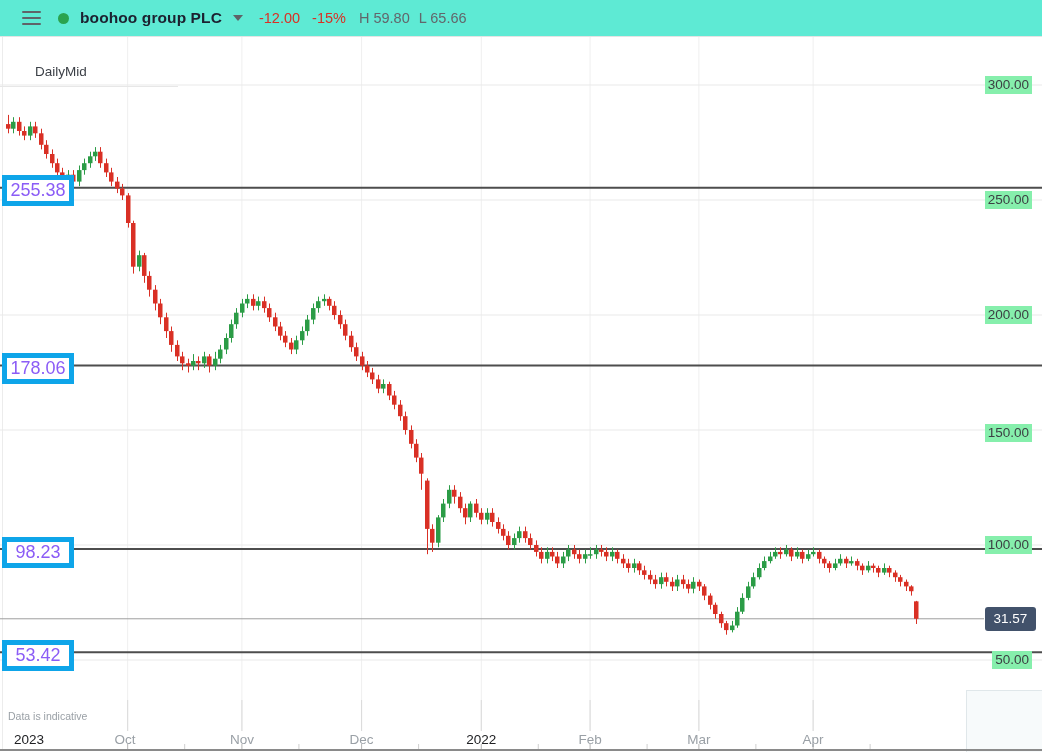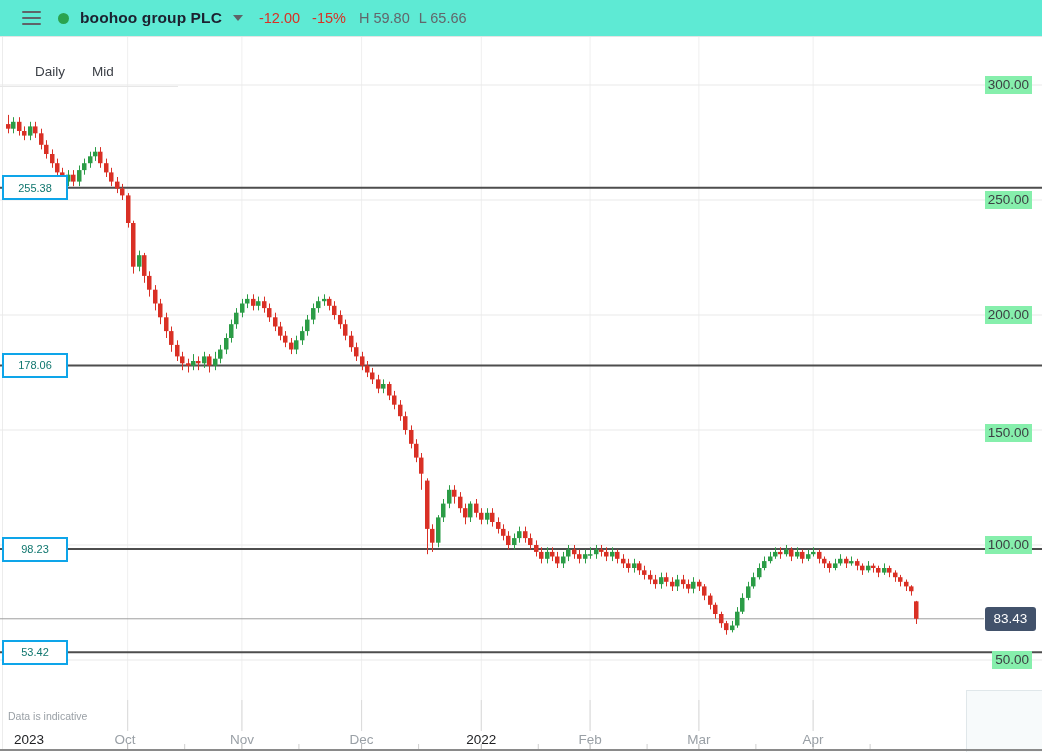--- a/index.html
+++ b/index.html
@@ -16,32 +16,32 @@
   .menu-btn{margin-left:22px;width:19px;display:flex;flex-direction:column;gap:4px;cursor:pointer;background:none;border:none;padding:0;}
   .menu-btn span{display:block;height:2px;background:#5f6368;border-radius:1px;}
   .status-dot{width:11px;height:11px;border-radius:50%;background:#2aa34f;margin-left:17px;}
   .title{margin-left:11px;font-size:15.5px;font-weight:bold;color:#1c2130;letter-spacing:.1px;cursor:pointer;}
   .caret{width:0;height:0;border-left:5px solid transparent;border-right:5px solid transparent;border-top:6px solid #5f6368;margin-left:11px;cursor:pointer;}
   .chg{margin-left:16px;font-size:14.5px;color:#d93025;}
   .chg-pct{margin-left:12px;font-size:14.5px;color:#d93025;}
   .hl{margin-left:13px;font-size:14.5px;color:#62666b;}
   .hl + .hl{margin-left:9px;}
   
-  .toolbar{position:absolute;top:64px;left:35px;display:flex;gap:27px;z-index:5;}
+  .toolbar{position:absolute;top:64px;left:35px;display:flex;z-index:5;}
   .toolbar button{background:none;border:none;padding:0;font-family:"Liberation Sans",sans-serif;font-size:13.5px;color:#3b3f46;cursor:pointer;}
   .tab-underline{position:absolute;top:86px;left:0;width:178px;height:1px;background:#e7e7e7;z-index:5;}
   
   #chart{position:absolute;top:0;left:0;z-index:1;}
   .corner{position:absolute;left:966px;top:690px;width:76px;height:61px;background:#f7fafb;border-left:1px solid #e0e7ea;border-top:1px solid #e0e7ea;z-index:0;}
   .y-label{position:absolute;right:10px;font-size:13.5px;color:#3c4043;background:#86efac;padding:0 3px;line-height:18px;z-index:2;}
   .x-label{position:absolute;top:732px;font-size:13.5px;color:#9aa0a6;white-space:nowrap;z-index:2;}
   .x-label.major{color:#202124;}
   .level-box{
-    position:absolute;left:2px;width:62px;height:21px;border:2px solid #0ea5e9;background:#fff;
-    color:#0f766e;font-size:11px;display:flex;align-items:center;justify-content:center;z-index:3;
+    position:absolute;left:2px;width:62px;height:21px;border:5px solid #0ea5e9;background:#fff;
+    color:#8b5cf6;font-size:18px;display:flex;align-items:center;justify-content:center;z-index:3;
   }
   .price-badge{
     position:absolute;left:985px;width:51px;height:24px;background:#42526b;border-radius:3px;
     color:#fff;font-size:13.5px;display:flex;align-items:center;justify-content:center;z-index:3;
   }
   .note{position:absolute;left:8px;top:710px;font-size:10.5px;color:#9aa0a6;z-index:2;}
 </style>
 </head>
 <body>
 
@@ -446,21 +446,21 @@
   <button>Daily</button>
   <button>Mid</button>
 </div>
 <div class="tab-underline"></div>
 
 <div class="level-box" style="top: 175.126px;">255.38</div>
 <div class="level-box" style="top: 352.962px;">178.06</div>
 <div class="level-box" style="top: 536.571px;">98.23</div>
 <div class="level-box" style="top: 639.634px;">53.42</div>
 
-<div class="price-badge" style="top: 606.784px;">83.43</div>
+<div class="price-badge" style="top: 606.784px;">31.57</div>
 
 <div class="note">Data is indicative</div>
 
 <div class="y-label" style="top: 76px;">300.00</div>
 <div class="y-label" style="top: 191px;">250.00</div>
 <div class="y-label" style="top: 306px;">200.00</div>
 <div class="y-label" style="top: 424px;">150.00</div>
 <div class="y-label" style="top: 536px;">100.00</div>
 <div class="y-label" style="top: 651px;">50.00</div>
 <div class="x-label major" style="left: 14px;">2023</div>

